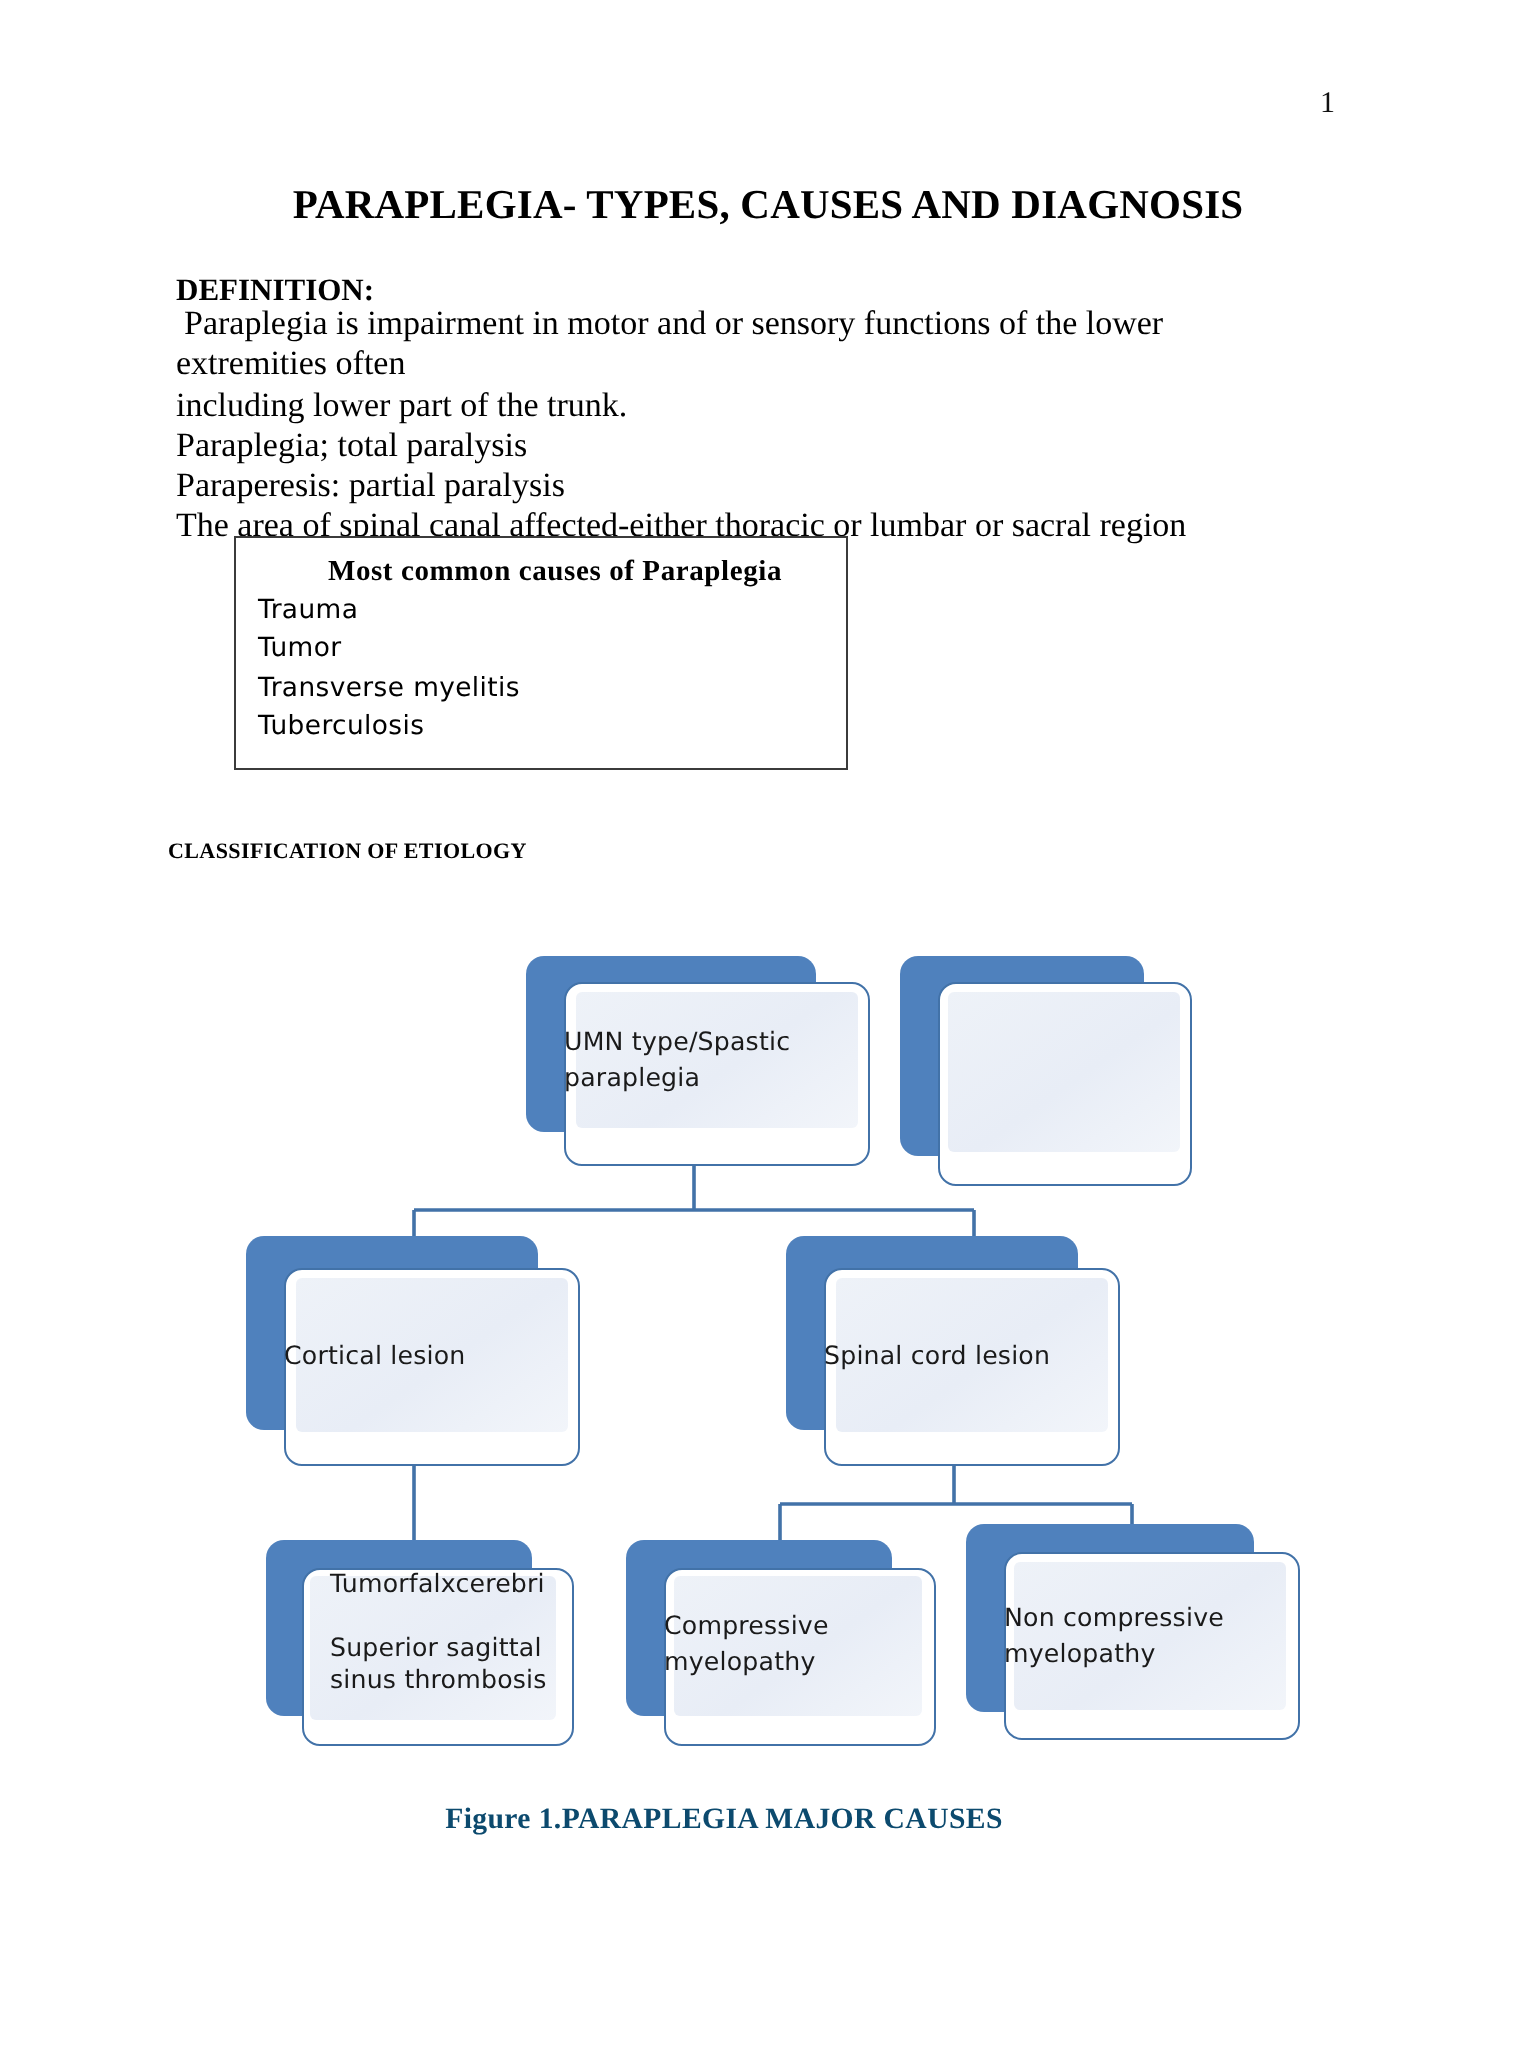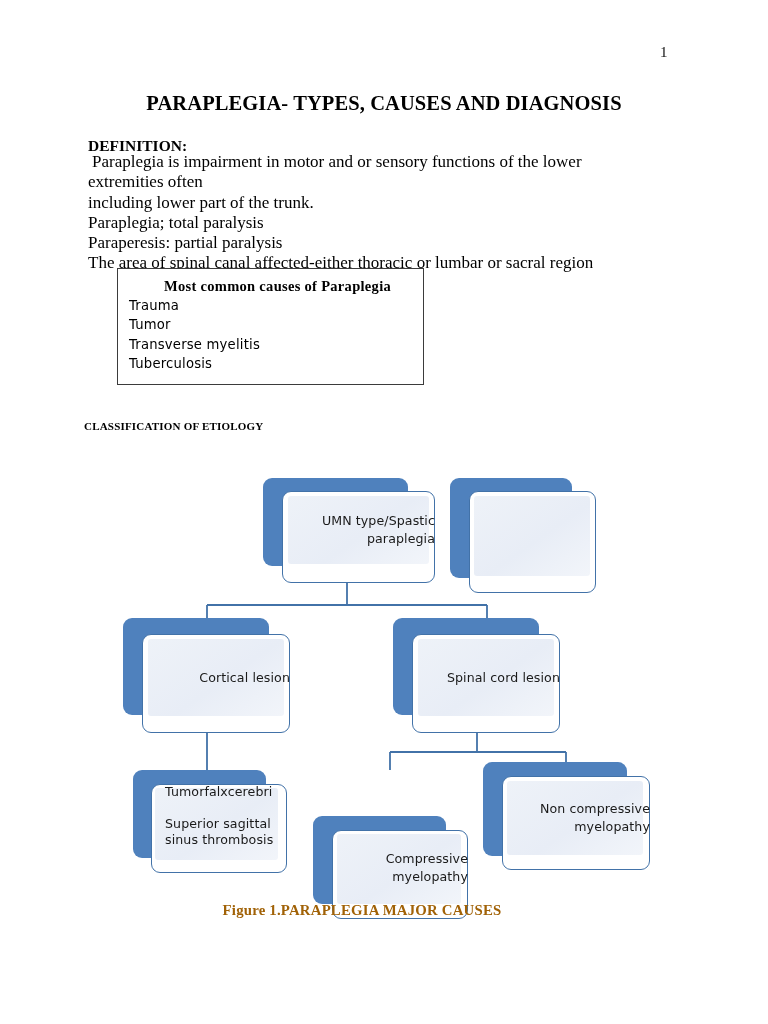--- a/index.html
+++ b/index.html
@@ -93,32 +93,32 @@
     position:absolute;
     background:linear-gradient(145deg,#eef2f8 0%,#e8edf6 55%,#f2f5fa 100%);
     border-radius:3px;
   }
   .node .label {
     position:absolute;
     font-family:"DejaVu Sans", sans-serif;
     font-size:12.6px;
     line-height:17.5px;
     color:#1a1a1a;
-    text-align:right;
+    text-align:left;
     letter-spacing:0.1px;
     white-space:pre-line;
   }
   .label.left { text-align:left; }
 
   .figure-caption {
     position:absolute; left:0; top:902px; width:724px;
     text-align:center;
     font-family:"Liberation Serif", serif;
     font-weight:bold; font-size:14.8px;
-    color:#a16207;
+    color:#0c4a6e;
     letter-spacing:0.2px;
   }
 </style>
 </head>
 <body>
 
 <div class="page">
 
   <div class="page-number">1</div>
 
@@ -196,21 +196,21 @@
     <div class="node" style="left:133px; top:770px; width:154px; height:103px;">
       <div class="backing" style="width:133px; height:88px;"></div>
       <div class="card" style="left:18px; top:14px; width:136px; height:89px;"></div>
       <div class="panel" style="left:22px; top:18px; width:123px; height:72px;"></div>
       <div class="label left" style="left:32px; top:14px; width:132px; line-height:16px;">Tumorfalxcerebri
 
 Superior sagittal
 sinus thrombosis</div>
     </div>
 
-    <div class="node" style="left:313px; top:816px; width:155px; height:88px;">
+    <div class="node" style="left:313px; top:770px; width:155px; height:88px;">
       <div class="backing" style="width:133px; height:88px;"></div>
       <div class="card" style="left:19px; top:14px; width:136px; height:89px;"></div>
       <div class="panel" style="left:24px; top:18px; width:124px; height:70px;"></div>
       <div class="label" style="left:19px; top:34px; width:136px;">Compressive
 myelopathy</div>
     </div>
 
     <div class="node" style="left:483px; top:762px; width:167px; height:110px;">
       <div class="backing" style="width:144px; height:94px;"></div>
       <div class="card" style="left:19px; top:14px; width:148px; height:94px;"></div>

